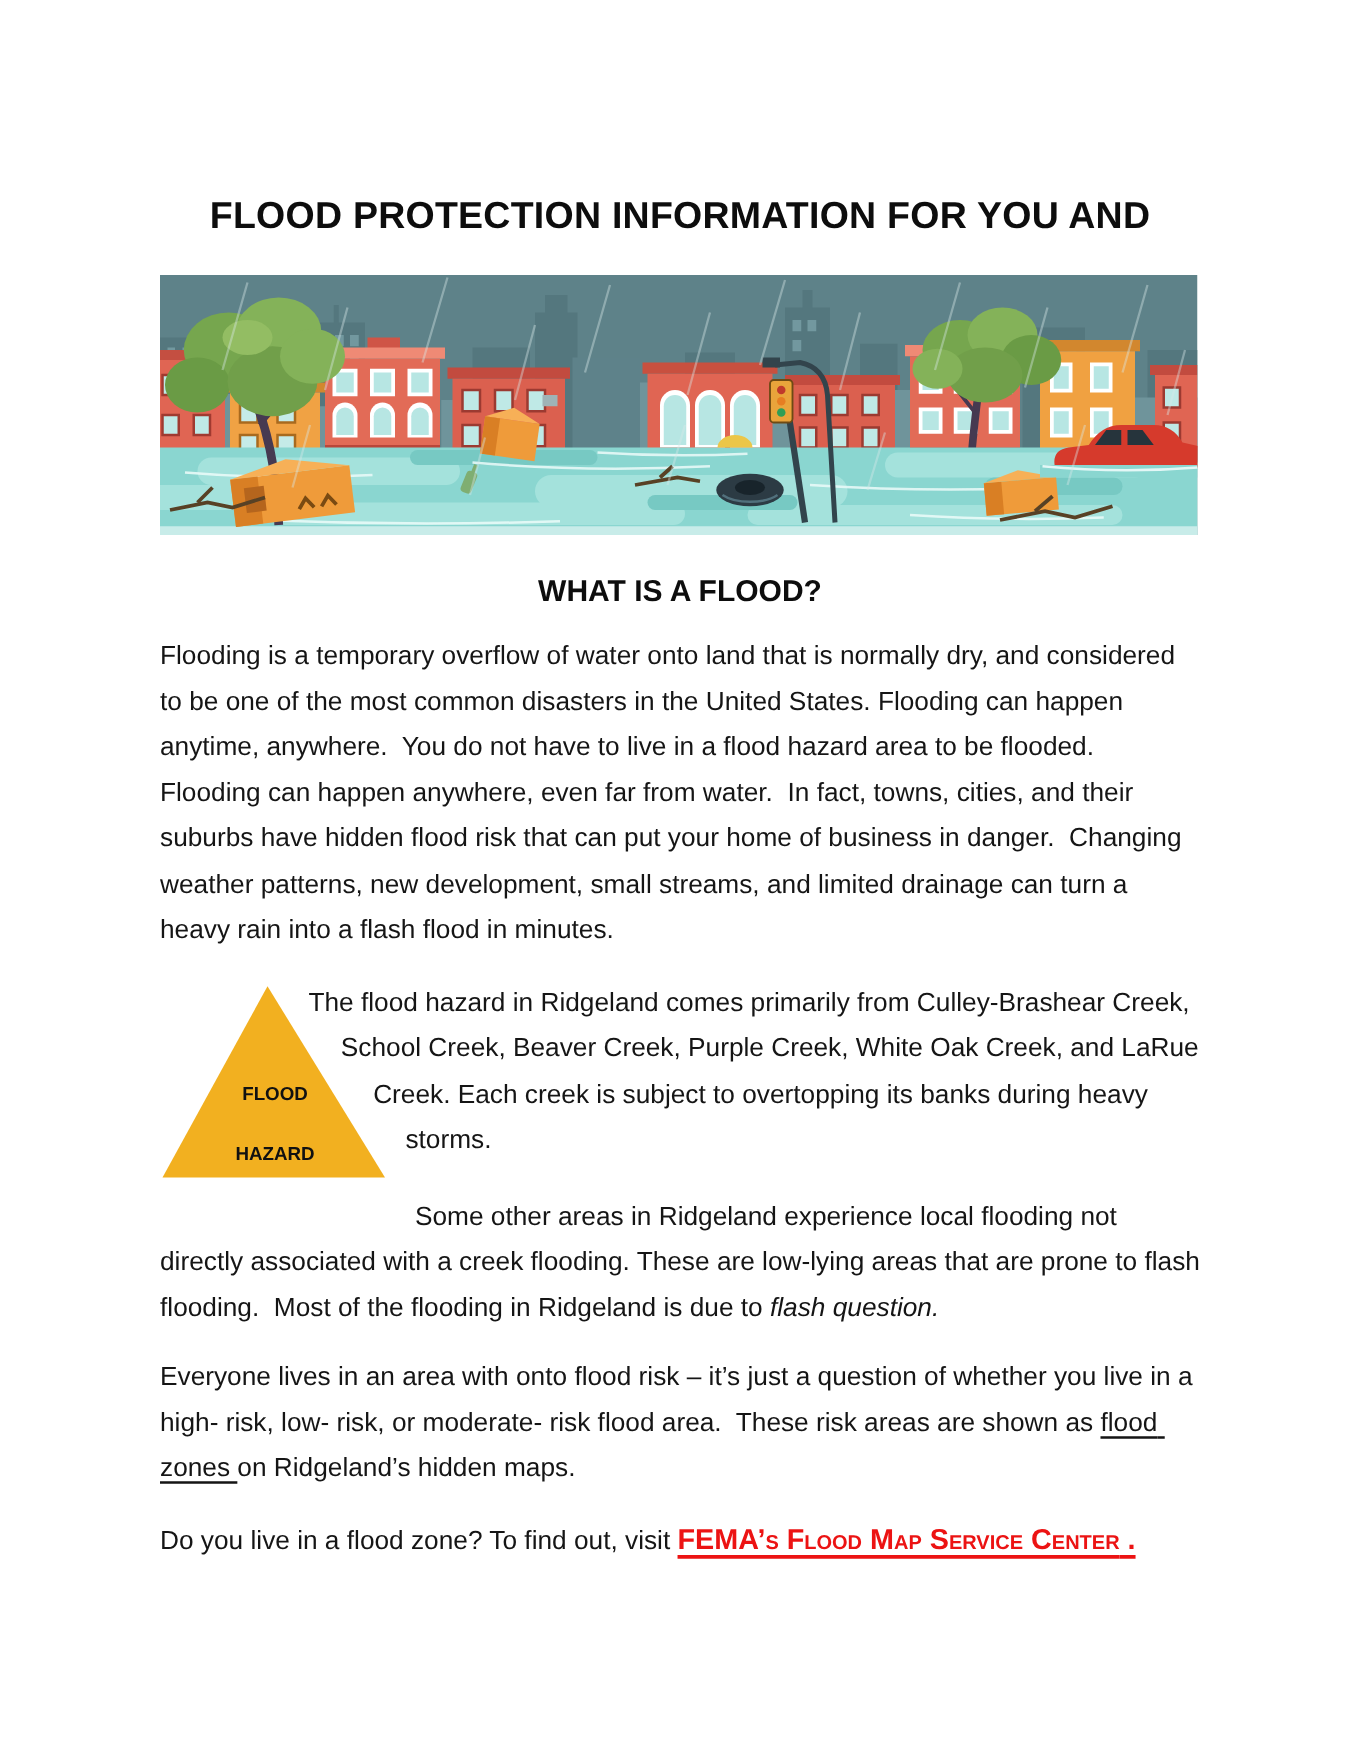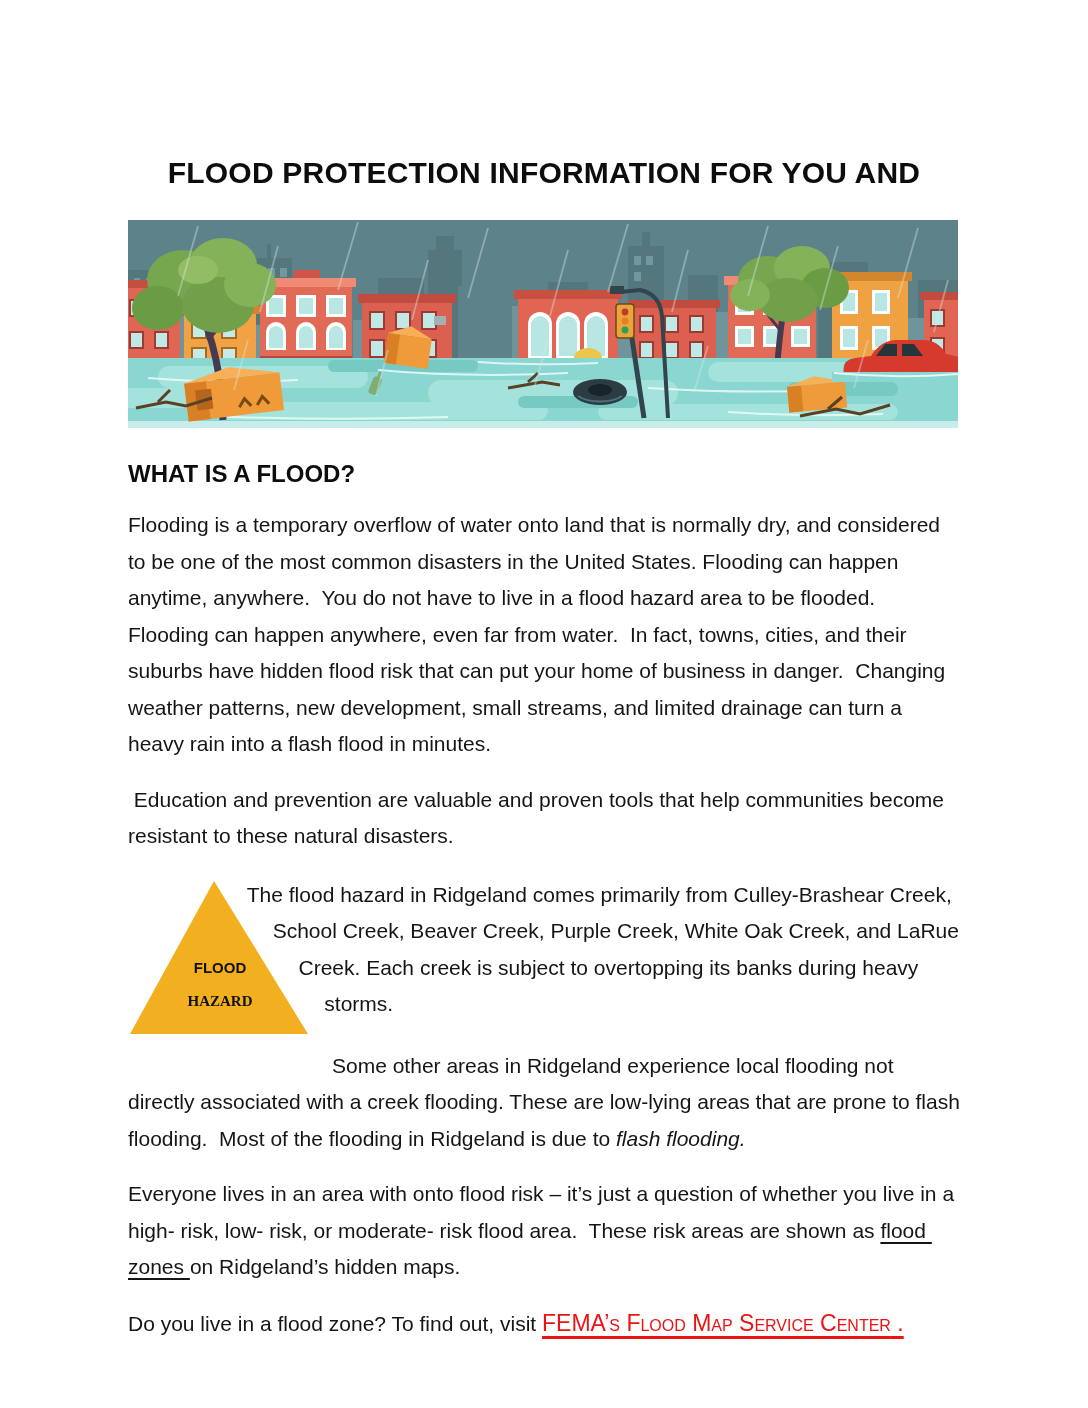--- a/index.html
+++ b/index.html
@@ -13,50 +13,50 @@
 
   .doc-title {
     text-align: center; font-weight: 700; font-size: 30px; line-height: 46px;
     color: #0d0d0d; letter-spacing: 0.2px;
   }
   .title-line { display: block; }
 
   .illustration-wrap { margin-top: 24px; width: 830px; height: 208px; }
   .illustration-wrap svg { display: block; }
 
-  .section-heading { font-size: 24px; font-weight: 700; margin: 32px 0 0 0; color: #0d0d0d; }
+  .section-heading { font-size: 24px; font-weight: 700; margin: 32px 0 0 0; color: #0d0d0d; text-align: center; }
 
   p.body-para {
     font-size: 21px; line-height: 36.5px; margin: 19px 0 0 0;
     white-space: pre-wrap; color: #151515;
   }
 
   .hazard-wrap { margin-top: 22px; }
   .tri-float {
     float: left; width: 184px; height: 157px; position: relative;
     margin: 2px 18px 0 0;
     shape-outside: polygon(46% 0%, -6% 104%, 104% 104%);
   }
   .tri-float svg { display: block; }
   .tri-label {
     position: absolute; left: 0; width: 184px; text-align: center;
     font-weight: 700; font-size: 15px; color: #111111;
   }
   .tri-label.l1 { top: 80px; }
-  .tri-label.l2 { top: 114px; font-family: Liberation Serif, serif; }
+  .tri-label.l2 { top: 128px; }
   .creek-para { margin-top: 0 !important; }
   .clearfix { clear: both; }
 
   .indent-para { text-indent: 204px; margin-top: 12px !important; }
   .italic { font-style: italic; }
   .plain-underline { text-decoration: underline; text-underline-offset: 4px; }
 
   .fema-para { margin-top: 19px !important; }
   .fema-link, .fema-period {
-    color: #ec1313; font-weight: 400; font-variant: small-caps;
+    color: #ec1313; font-weight: 700; font-variant: small-caps;
     font-size: 23px; text-decoration: underline;
     text-decoration-thickness: 2.5px; text-underline-offset: 5px;
     cursor: pointer;
   }
 </style>
 </head>
 <body>
 
 <div class="page">
   <div class="content">
@@ -365,34 +365,33 @@
           <line x1="260" y1="130" x2="248" y2="176"></line>
             <line x1="580" y1="126" x2="566" y2="172"></line>
         </g>
       </svg>
     </div>
 
     <h2 class="section-heading">WHAT IS A FLOOD?</h2>
 
     <p class="body-para">Flooding is a temporary overflow of water onto land that is normally dry, and considered to be one of the most common disasters in the United States. Flooding can happen anytime, anywhere.  You do not have to live in a flood hazard area to be flooded.  Flooding can happen anywhere, even far from water.  In fact, towns, cities, and their suburbs have hidden flood risk that can put your home of business in danger.  Changing weather patterns, new development, small streams, and limited drainage can turn a heavy rain into a flash flood in minutes.</p>
 
-    <p class="body-para"> Education and prevention are valuable and proven tools that help communities become resistant to these natural disasters.</p>
 
     <div class="hazard-wrap">
       <div class="tri-float">
         <svg width="184" height="157" viewBox="0 0 184 157">
           <polygon points="86,2 2,155 180,155" fill="#F2B020"></polygon>
         </svg>
         <div class="tri-label l1">FLOOD</div>
         <div class="tri-label l2">HAZARD</div>
       </div>
       <p class="body-para creek-para">The flood hazard in Ridgeland comes primarily from Culley-Brashear Creek, School Creek, Beaver Creek, Purple Creek, White Oak Creek, and LaRue Creek. Each creek is subject to overtopping its banks during heavy storms.</p>
       <div class="clearfix"></div>
     </div>
 
-    <p class="body-para indent-para"><span>Some other areas in Ridgeland experience local flooding not directly associated with a creek flooding. These are low-lying areas that are prone to flash flooding.  Most of the flooding in Ridgeland is due to </span><span class="italic">flash flooding.</span></p>
+    <p class="body-para indent-para"><span>Some other areas in Ridgeland experience local flooding not directly associated with a creek flooding. These are low-lying areas that are prone to flash flooding.  Most of the flooding in Ridgeland is due to </span><span class="italic">flash question.</span></p>
 
     <p class="body-para"><span>Everyone lives in an area with onto flood risk – it’s just a question of whether you live in a high- risk, low- risk, or moderate- risk flood area.  These risk areas are shown as </span><span class="plain-underline">flood zones </span><span>on Ridgeland’s hidden maps.</span></p>
 
     <p class="body-para fema-para"><span>Do you live in a flood zone? To find out, visit </span><a class="fema-link">FEMA’s Flood Map Service Center</a><span class="fema-period"> .</span></p>
 
   </div>
 </div>
 
 </body></html>

